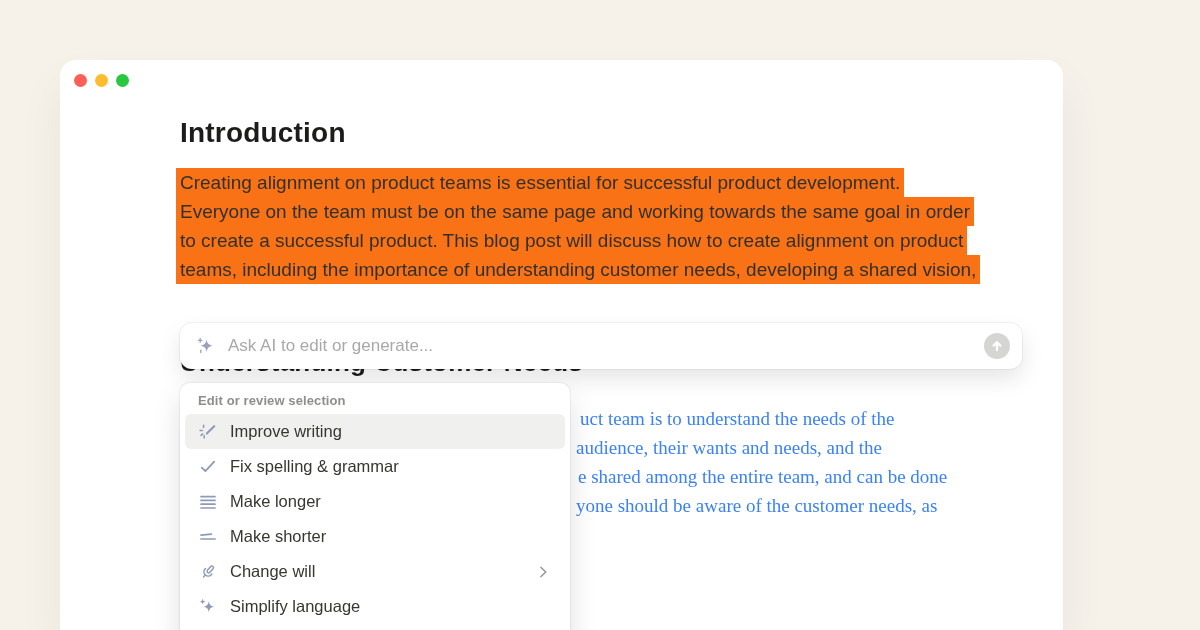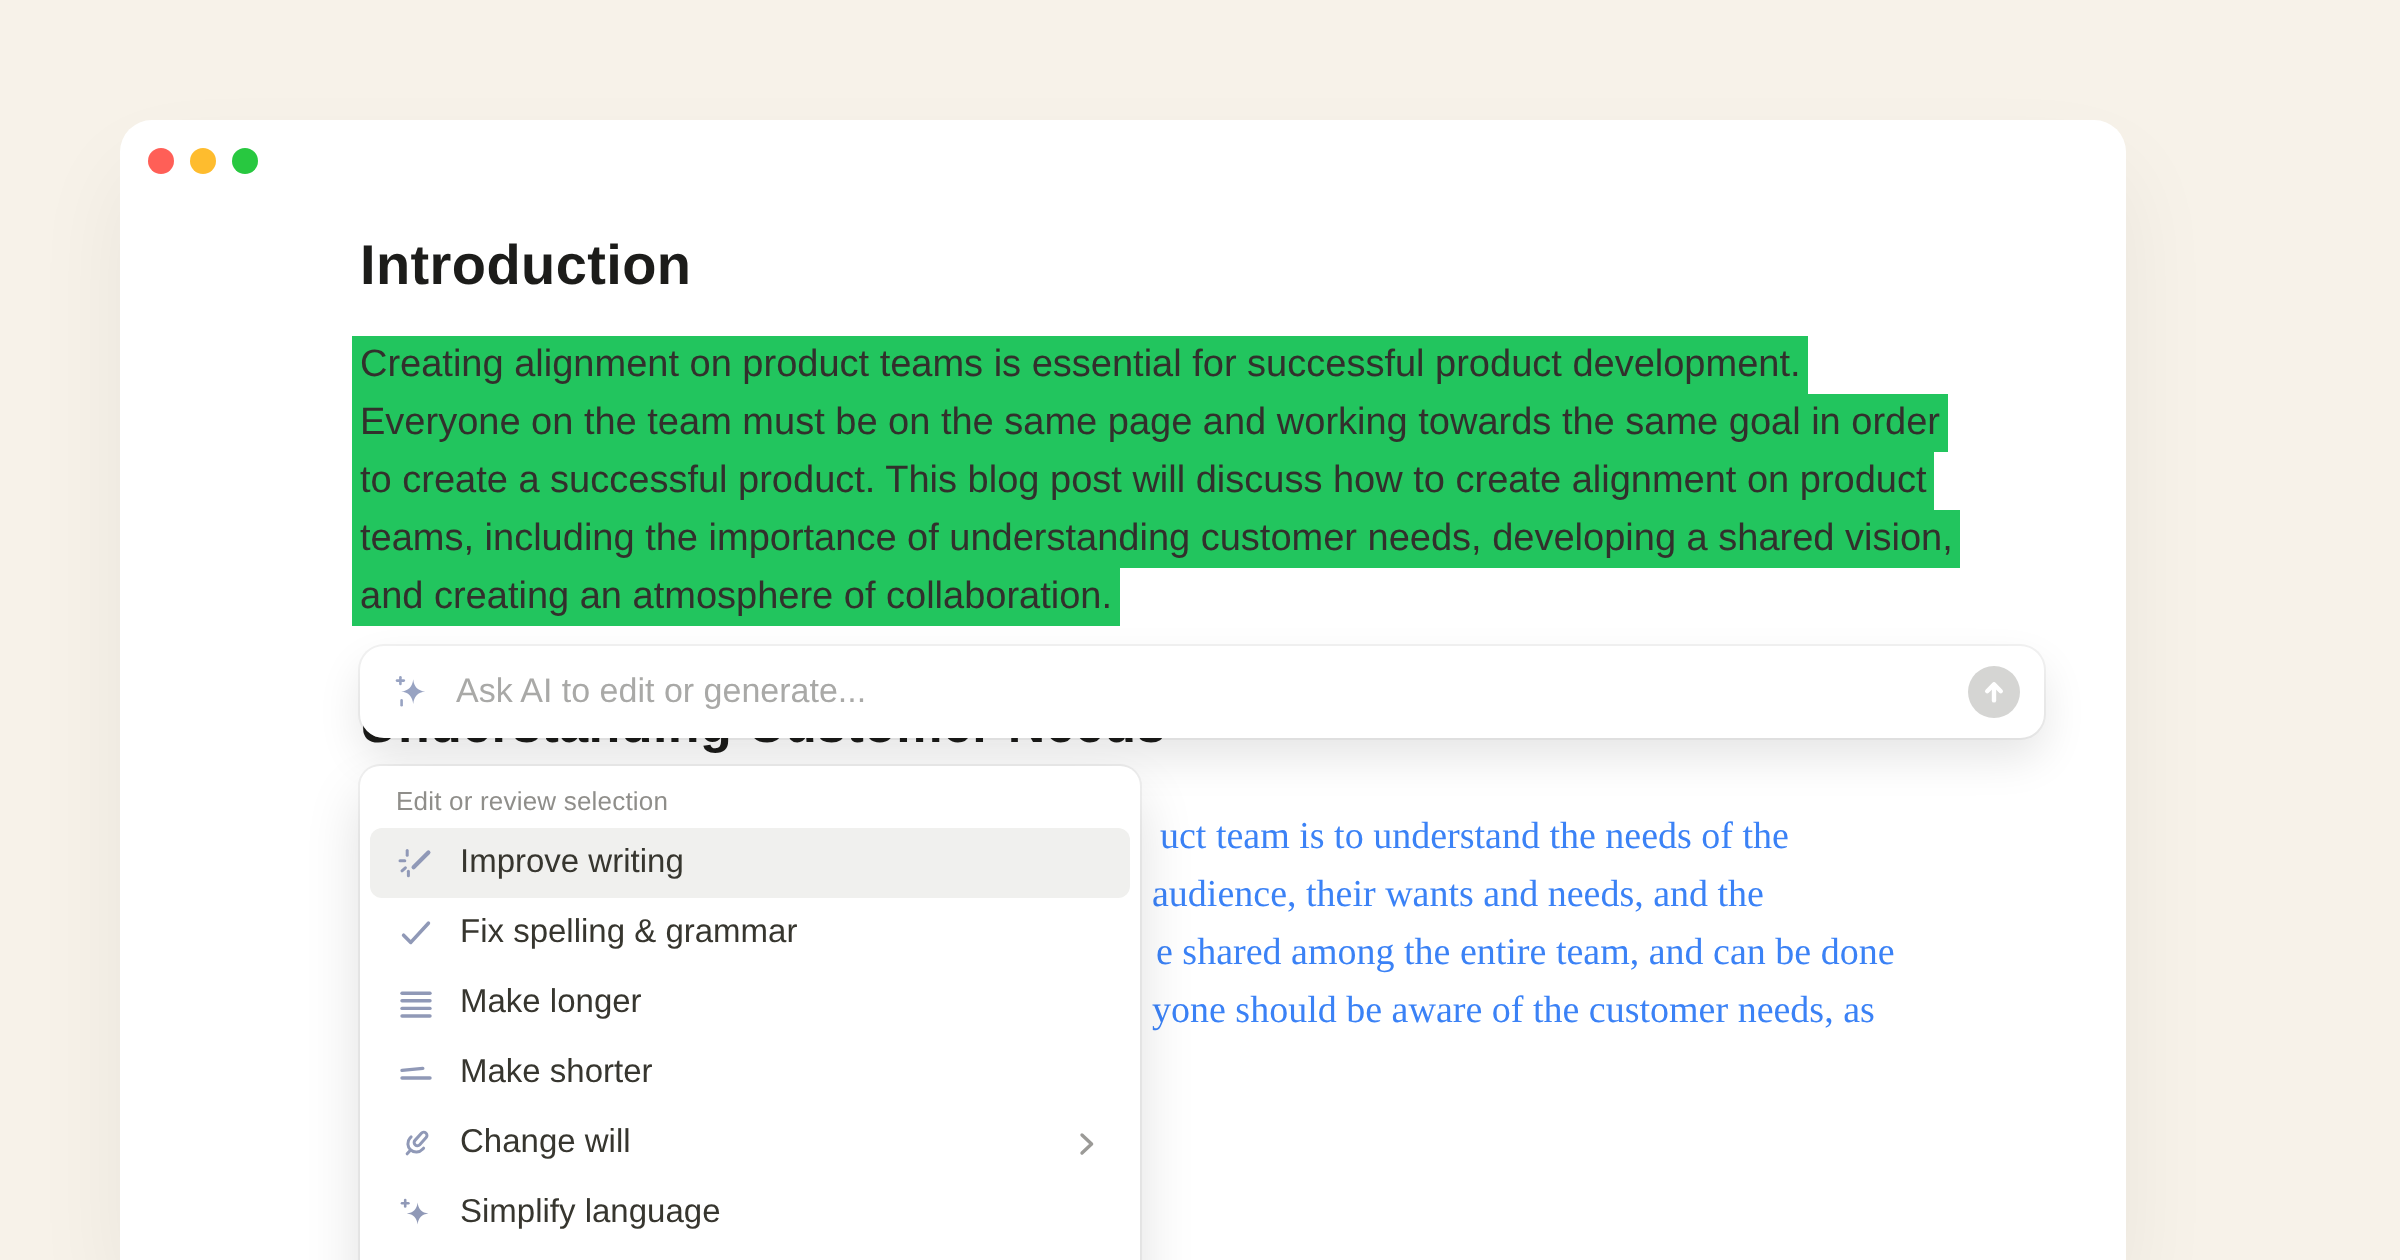--- a/index.html
+++ b/index.html
@@ -22,21 +22,21 @@
   .dot.green{background:#28c840;}
 
   
   .doc-h1{
     position:absolute;left:120px;top:56px;margin:0;
     font-size:28px;line-height:34px;font-weight:700;color:#1c1c1a;letter-spacing:.2px;
   }
   .para1{position:absolute;left:116px;top:108px;z-index:1;}
   .hl-line{
     display:table;white-space:nowrap;
-    background:#22c55e;
+    background:#f97316;
     font-size:19px;line-height:29px;color:#32302c;
     padding:0 4px;
   }
   .doc-h2{
     position:absolute;left:120px;top:287px;margin:0;z-index:1;
     font-size:26px;line-height:30px;font-weight:700;color:#1c1c1a;letter-spacing:.2px;
     white-space:nowrap;
   }
   .frag{
     position:absolute;z-index:2;white-space:nowrap;
@@ -67,21 +67,21 @@
   }
 
   
   .menu{
     position:absolute;left:120px;top:323px;width:390px;height:300px;z-index:40;
     background:#fff;border-radius:10px;
     box-shadow:0 0 0 1px rgba(15,15,15,.05), 0 14px 28px rgba(0,0,0,.13);
     box-sizing:border-box;padding-top:8px;
   }
   .menu-header{
-    padding:2px 18px 6px;font-size:13px;font-weight:400;color:#8f8e8a;letter-spacing:.1px;
+    padding:2px 18px 6px;font-size:13px;font-weight:700;color:#8f8e8a;letter-spacing:.1px;
   }
   .menu-item{
     height:35px;margin:0 5px;border-radius:6px;
     display:flex;align-items:center;padding:0 13px;box-sizing:border-box;
   }
   .menu-item.hl{background:#f0f0ee;}
   .mi-icon{width:20px;height:20px;margin-right:12px;flex:0 0 auto;display:flex;align-items:center;justify-content:center;}
   .mi-label{font-size:16.5px;color:#37362f;text-align:center;}
   .mi-chevron{margin-left:auto;width:18px;height:18px;flex:0 0 auto;}
 </style>
@@ -96,21 +96,20 @@
     <span class="dot green"></span>
   </div>
 
   <h1 class="doc-h1">Introduction</h1>
 
   <div class="para1">
     <span class="hl-line">Creating alignment on product teams is essential for successful product development.</span>
     <span class="hl-line">Everyone on the team must be on the same page and working towards the same goal in order</span>
     <span class="hl-line">to create a successful product. This blog post will discuss how to create alignment on product</span>
     <span class="hl-line">teams, including the importance of understanding customer needs, developing a shared vision,</span>
-    <span class="hl-line">and creating an atmosphere of collaboration.</span>
   </div>
 
   <h2 class="doc-h2">Understanding Customer Needs</h2>
 
   <span class="frag f0">uct team is to understand the needs of the</span>
   <span class="frag f1">audience, their wants and needs, and the</span>
   <span class="frag f3">yone should be aware of the customer needs, as</span>
   <span class="frag f2">e shared among the entire team, and can be done</span>
 
   <div class="ai-bar">

